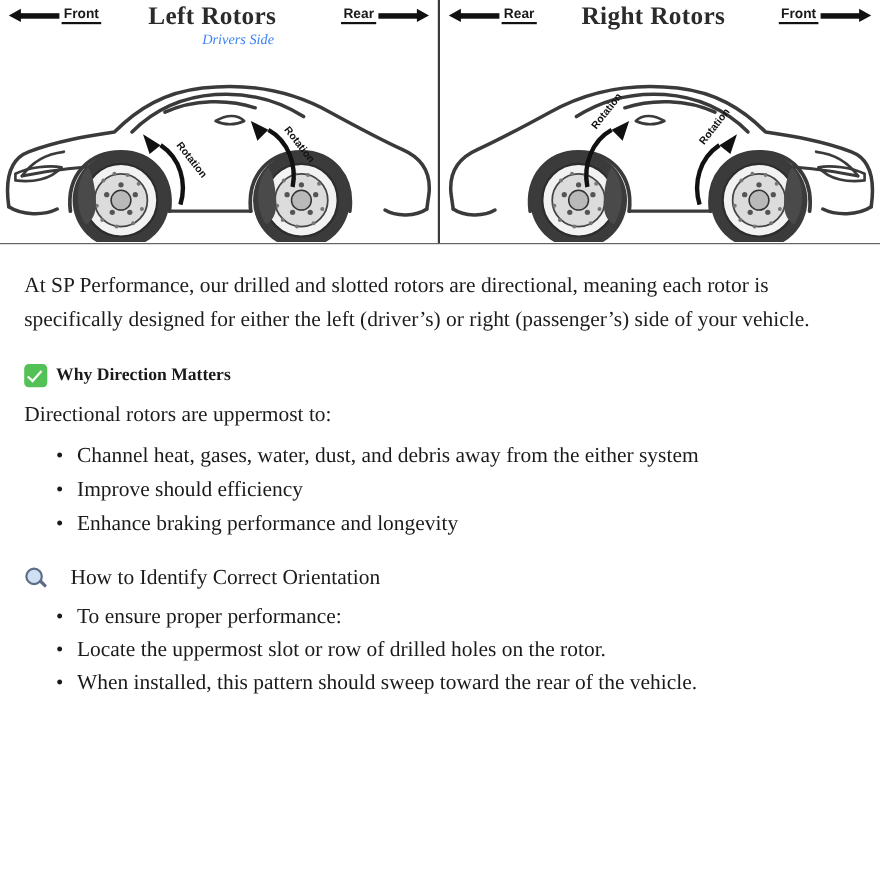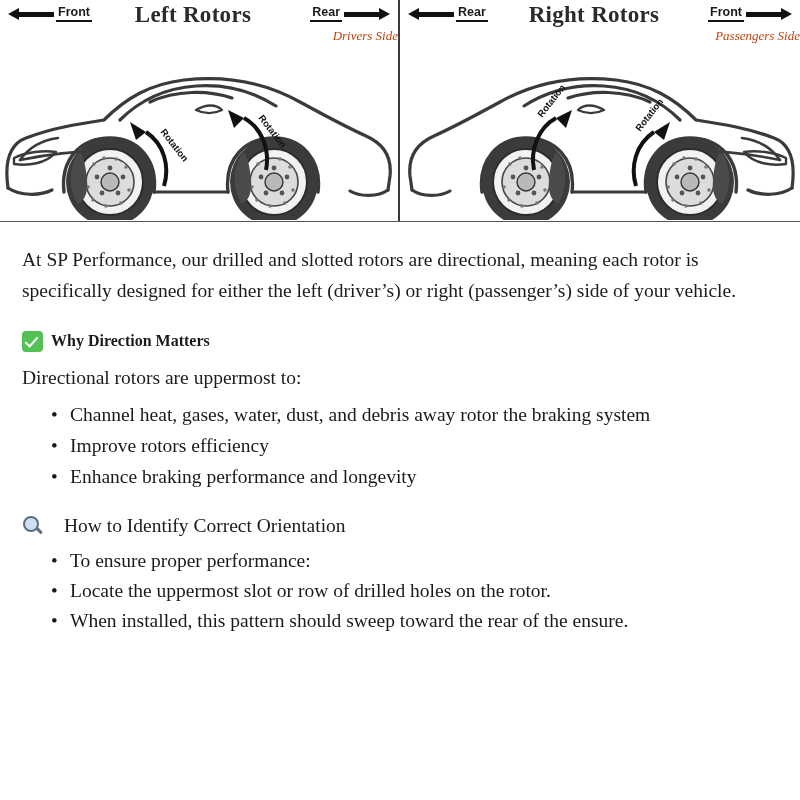--- a/index.html
+++ b/index.html
@@ -50,24 +50,24 @@
     font-weight: bold;
     font-size: 23px;
     letter-spacing: 0.3px;
     color: #2b2b2b;
   }
   .panel-sub {
     position: absolute;
     top: 28px;
     left: 0;
     right: 0;
-    text-align: right;
+    text-align: center;
     font-style: italic;
     font-size: 13px;
-    color: #c2410c;
+    color: #3b82f6;
     padding-left: 35px;
   }
 
   .dir-tag {
     position: absolute;
     top: 6px;
     display: flex;
     align-items: center;
     gap: 2px;
     font-family: "Liberation Sans", sans-serif;
@@ -318,21 +318,20 @@
     <div class="panel right">
       <div class="dir-tag tag-tl">
         <span class="arrow-left"></span>
         <span class="word">Rear</span>
       </div>
       <div class="dir-tag tag-tr">
         <span class="word">Front</span>
         <span class="arrow-right"></span>
       </div>
       <div class="panel-title">Right Rotors</div>
-      <div class="panel-sub">Passengers Side</div>
 
       <svg class="car-art" viewBox="0 0 400 180">
         <g fill="none" stroke="#3a3a3a" stroke-width="3.2" stroke-linecap="round" stroke-linejoin="round">
           <path d="M392,148 C396,120 390,104 374,98 C348,88 322,84 296,80 C274,58 250,44 216,40 C172,35 132,44 100,62 C78,74 56,86 34,96 C18,103 8,116 10,136 L12,150"></path>
           <path d="M392,148 C380,156 360,156 348,150"></path>
           <path d="M12,150 C22,157 40,157 50,151"></path>
           <path d="M280,80 C258,58 232,48 204,46 C174,44 146,52 124,66"></path>
           <path d="M250,62 C224,50 192,50 168,58"></path>
           <path d="M380,120 C340,112 304,110 280,112" stroke-width="2.6"></path>
           <path d="M380,120 C370,106 358,100 342,98" stroke-width="2.6"></path>
@@ -415,29 +414,29 @@
     <p class="para">At SP Performance, our drilled and slotted rotors are directional, meaning each rotor is specifically designed for either the left (driver’s) or right (passenger’s) side of your vehicle.</p>
 
     <h2 class="heading">
       <span class="check-emoji"></span>
       <span>Why Direction Matters</span>
     </h2>
 
     <p class="para">Directional rotors are uppermost to:</p>
 
     <ul class="bullets">
-      <li>Channel heat, gases, water, dust, and debris away rotor the braking system</li>
-      <li>Improve rotors efficiency</li>
+      <li>Channel heat, gases, water, dust, and debris away from the either system</li>
+      <li>Improve should efficiency</li>
       <li>Enhance braking performance and longevity</li>
     </ul>
 
     <h3 class="subheading">
       <span class="mag-icon"></span>
       <span>How to Identify Correct Orientation</span>
     </h3>
 
     <ul class="bullets tight">
       <li>To ensure proper performance:</li>
       <li>Locate the uppermost slot or row of drilled holes on the rotor.</li>
-      <li>When installed, this pattern should sweep toward the rear of the ensure.</li>
+      <li>When installed, this pattern should sweep toward the rear of the vehicle.</li>
     </ul>
   </div>
 </div>
 
 </body></html>

